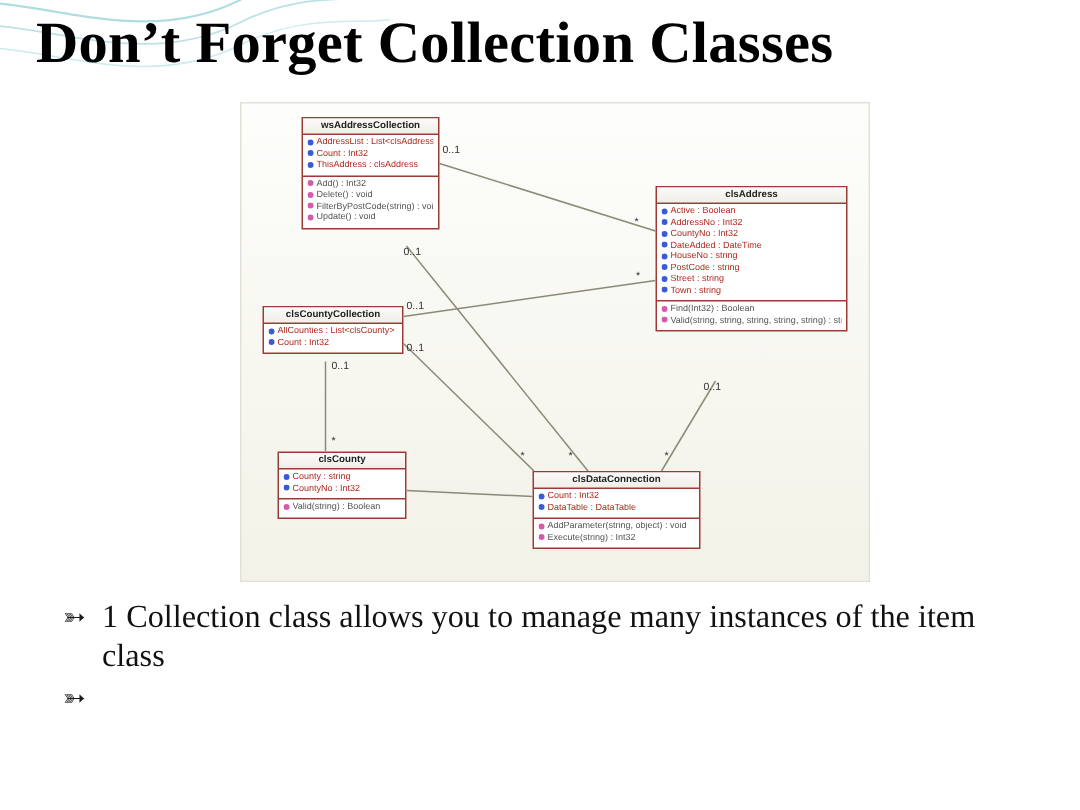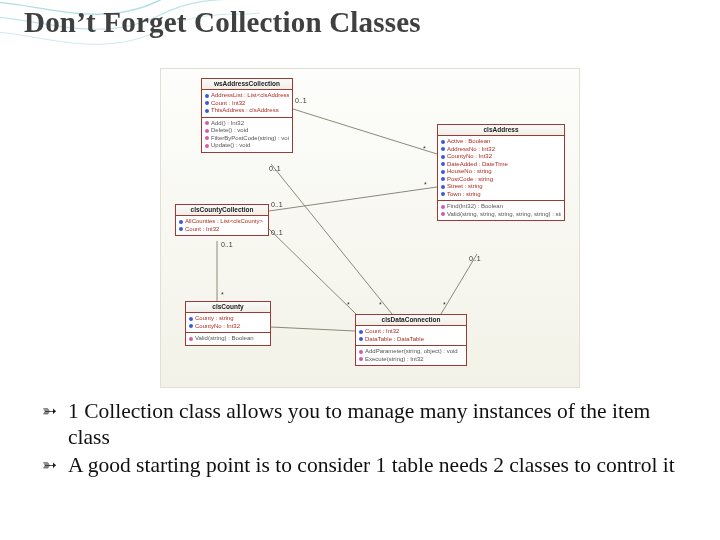--- a/index.html
+++ b/index.html
@@ -13,22 +13,22 @@
   .wave {
     position: absolute;
     top: -30px; left: -60px;
     width: 320px; height: 140px;
     pointer-events: none;
     opacity: 0.55;
   }
   .title {
     position: absolute;
     top: 6px; left: 24px; right: 24px;
-    font-size: 29px;
-    color: #404040;
+    font-size: 39px;
+    color: #000000;
     letter-spacing: 0.2px;
   }
   
   .diagram {
     position: absolute;
     top: 68px; left: 160px;
     width: 420px; height: 320px;
     background: linear-gradient(#fdfdfb, #f3f2e8);
     border: 1px solid #e2e0d4;
   }
@@ -200,15 +200,14 @@
 
 </div>
 
 <div class="bullets">
   <div class="item">
     <span class="mark">➳</span>
     <span>1 Collection class allows you to manage many instances of the item class</span>
   </div>
   <div class="item">
     <span class="mark">➳</span>
-    <span>A good starting point is to consider 1 table needs 2 classes to control it</span>
   </div>
 </div>
 
 </body></html>

